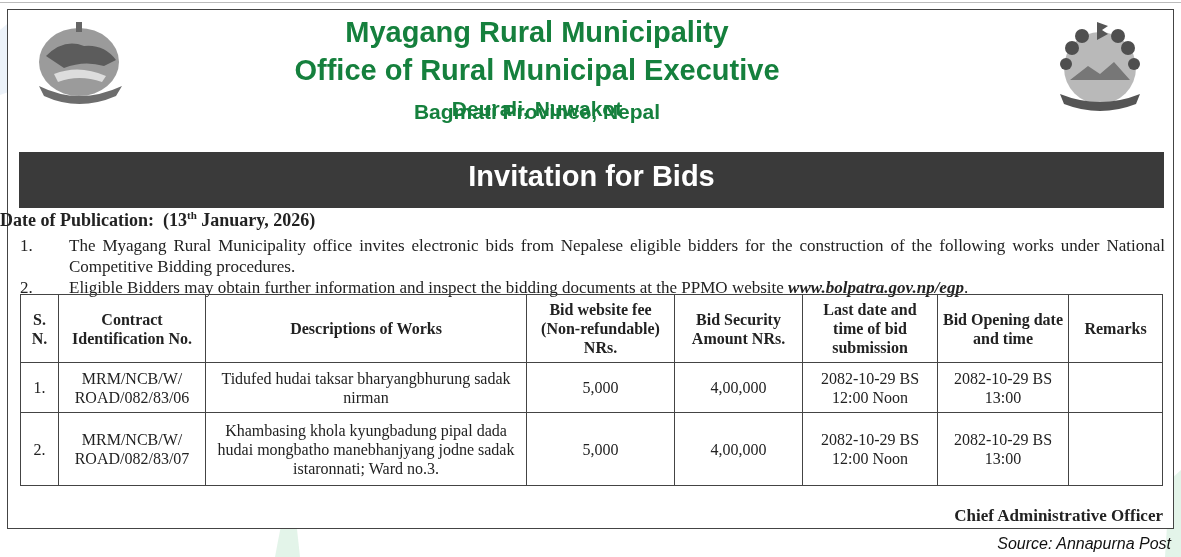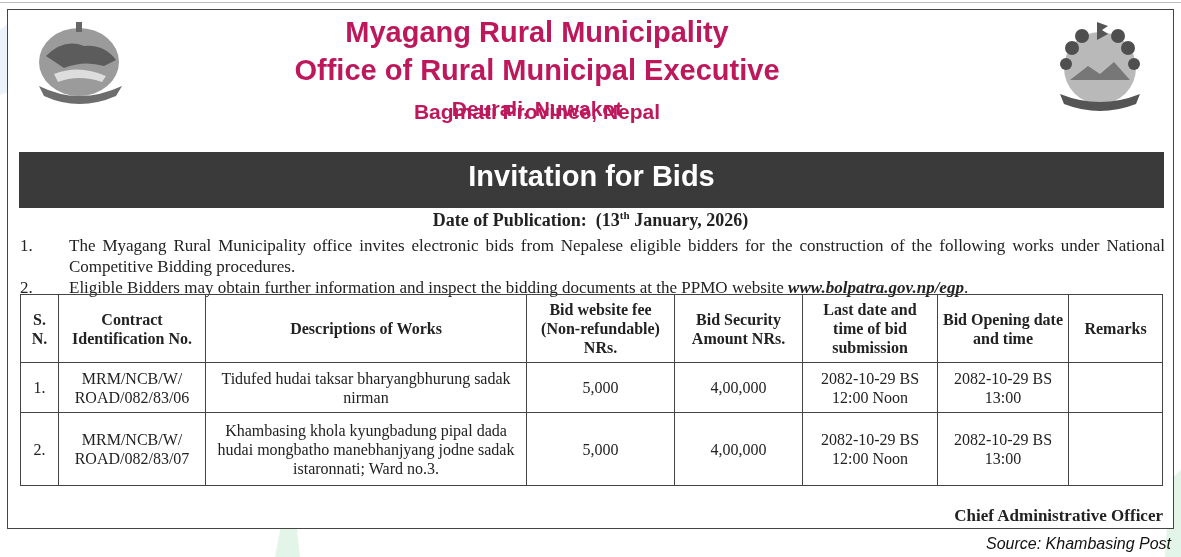--- a/index.html
+++ b/index.html
@@ -8,31 +8,31 @@
     font-family:"Liberation Serif", serif; color:#222;
   }
   .topline { position:absolute; left:0; top:2px; width:1181px; height:1px; background:#bbb; }
   .frame {
     position:absolute; left:7px; top:9px; width:1167px; height:520px;
     border:1.5px solid #444; box-sizing:border-box; background:#fff;
   }
   .emblem { position:absolute; }
   .emblem-left { left:24px; top:16px; width:110px; height:90px; }
   .emblem-right { left:1050px; top:18px; width:100px; height:98px; }
-  .head-text { position:absolute; left:0; width:1074px; text-align:center; font-family:"Liberation Sans", sans-serif; font-weight:bold; color:#be185d; }
+  .head-text { position:absolute; left:0; width:1074px; text-align:center; font-family:"Liberation Sans", sans-serif; font-weight:bold; color:#15803d; }
   .h1 { top:16px; font-size:29px; }
   .h2 { top:54px; font-size:29px; }
   .h3 { top:97px; font-size:21px; }
   .h4 { top:100px; font-size:21px; }
   .bar {
     position:absolute; left:19px; top:152px; width:1145px; height:56px;
     background:#3a3a3a; color:#fff; text-align:center;
     font-family:"Liberation Sans", sans-serif; font-weight:bold; font-size:29px; line-height:49px;
   }
-  .pubdate { position:absolute; top:209px; left:0; width:1181px; text-align:center; font-weight:bold; font-size:18px; }
+  .pubdate { position:absolute; top:209px; left:0; width:1181px; font-weight:bold; font-size:18px; }
   .pubdate sup { font-size:11px; }
   .para { position:absolute; left:20px; width:1145px; font-size:17px; line-height:21px; }
   .para .num { position:absolute; left:0; width:30px; }
   .para .txt { margin-left:49px; display:block; text-align:justify; }
   .p1 { top:235px; }
   .p2 { top:277px; }
   .url { font-weight:bold; font-style:italic; }
   table.bids {
     position:absolute; left:20px; top:294px; width:1142px; border-collapse:collapse;
     font-size:16px; table-layout:fixed;
@@ -146,13 +146,13 @@
       <td>5,000</td>
       <td>4,00,000</td>
       <td>2082-10-29 BS 12:00 Noon</td>
       <td>2082-10-29 BS 13:00</td>
       <td></td>
     </tr>
   </tbody>
 </table>
 
 <div class="signature">Chief Administrative Officer</div>
-<div class="source">Source: Khambasing Post</div>
+<div class="source">Source: Annapurna Post</div>
 
 </body></html>

